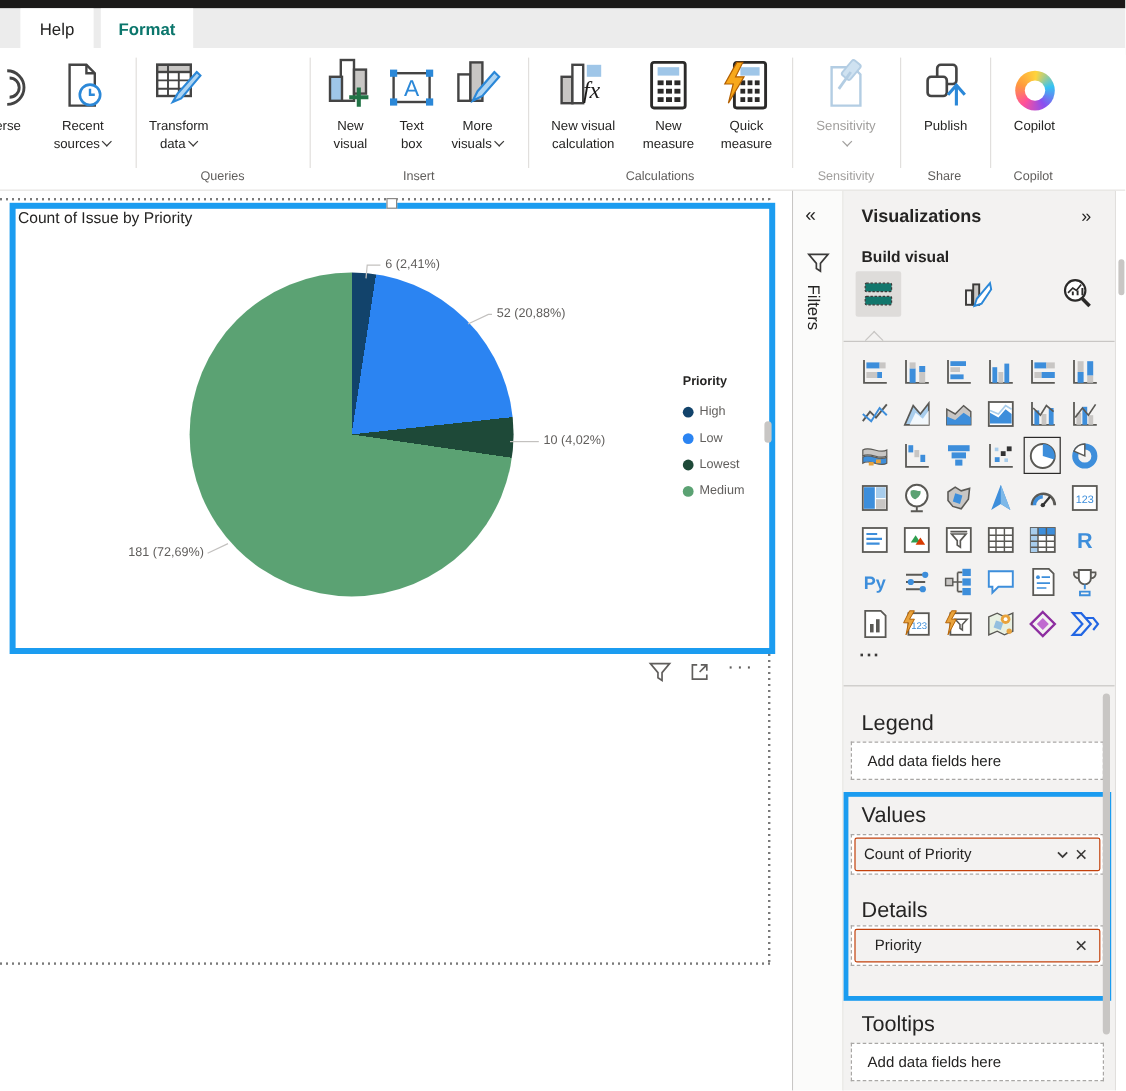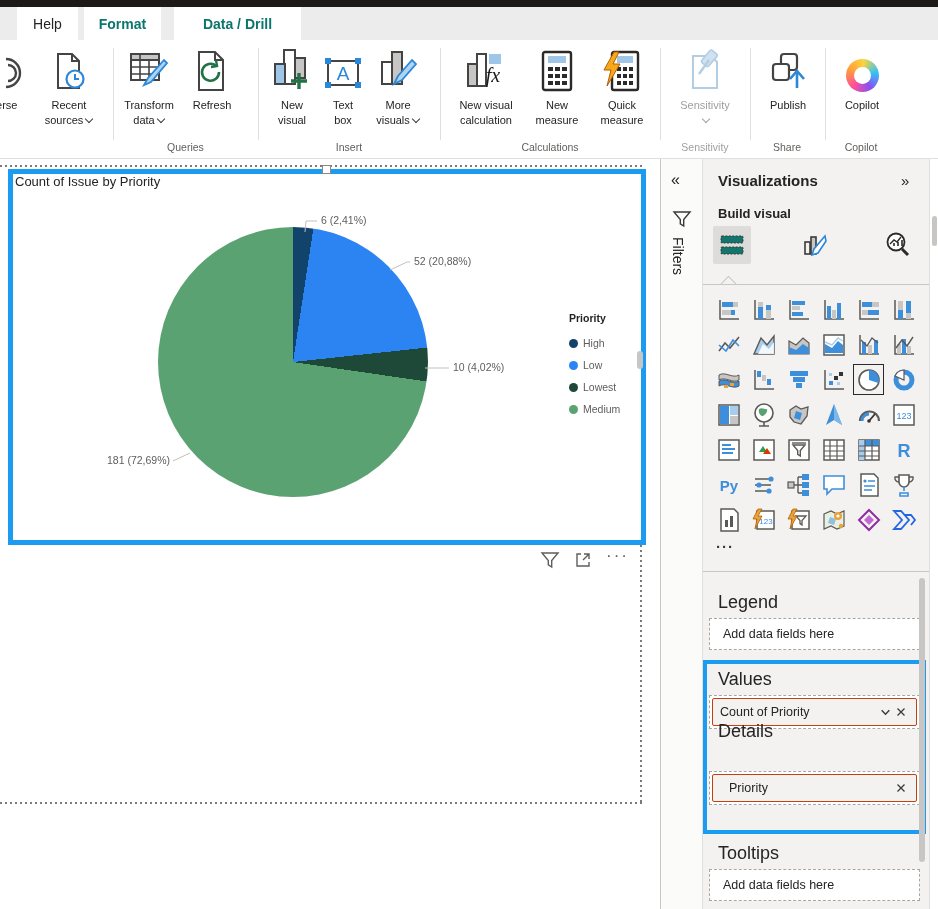--- a/index.html
+++ b/index.html
@@ -90,23 +90,20 @@
 
   <div id="titlebar" class="abs"></div>
 
   <div id="tabbar" class="abs">
     <div class="tab" style="left:17px;width:61px;">
         <span>Help</span>
       </div>
     <div class="tab ctx" style="left:84px;width:77px;">
         <span>Format</span>
       </div>
-    <div class="tab ctx" style="left:174px;width:127px;">
-        <span>Data / Drill</span>
-      </div>
   </div>
 
   <div id="ribbon" class="abs">
     <div class="rdiv" style="left:113px"></div>
     <div class="rdiv" style="left:258px"></div>
     <div class="rdiv" style="left:440px"></div>
     <div class="rdiv" style="left:660px"></div>
     <div class="rdiv" style="left:750px"></div>
     <div class="rdiv" style="left:825px"></div>
 
@@ -139,31 +136,20 @@
             <rect x="3" y="4" width="28" height="26" fill="#fff" stroke="#444" stroke-width="2"></rect>
             <rect x="3" y="4" width="28" height="6" fill="#c8c6c4" stroke="#444" stroke-width="2"></rect>
             <path d="M12 4 v26 M21 10 v20 M3 17 h28 M3 24 h28" stroke="#444" stroke-width="1.6"></path>
             <path d="M38 12 L22 30 l-4 7 7-3 16-19 z" fill="#aed4f2" stroke="#2b88d8" stroke-width="1.8" transform="translate(-2,-2)"></path>
           </svg>
       </div>
       <div><span>Transform</span></div>
       <div><span>data</span><span class="chev"></span></div>
     </div>
 
-    <div class="rbtn" style="left:182px;width:60px;">
-      <div class="ric">
-        <svg width="36" height="42" viewBox="0 0 36 42">
-            <path d="M5 2 h16 l8 8 v30 h-24 z" fill="#fff" stroke="#444" stroke-width="2"></path>
-            <path d="M21 2 v8 h8" fill="none" stroke="#444" stroke-width="2"></path>
-            <path d="M25 22 a8.5 8.5 0 1 1 -3 -6.2" fill="none" stroke="#217346" stroke-width="2.6"></path>
-            <path d="M22 10 l1 6 -6 1" fill="none" stroke="#217346" stroke-width="2.4"></path>
-          </svg>
-      </div>
-      <div><span>Refresh</span></div>
-    </div>
 
     <div class="rbtn" style="left:264px;width:56px;">
       <div class="ric">
         <svg width="40" height="44" viewBox="0 0 40 44">
             <rect x="12" y="2" width="11" height="34" fill="#fff" stroke="#444" stroke-width="2"></rect>
             <rect x="3" y="16" width="10" height="20" fill="#9fc6e8" stroke="#444" stroke-width="2"></rect>
             <rect x="23" y="10" width="10" height="20" fill="#c8c6c4" stroke="#444" stroke-width="2"></rect>
             <path d="M27 25 v16 M19 33 h16" stroke="#217346" stroke-width="3.4"></path>
           </svg>
       </div>
@@ -721,21 +707,21 @@
             </span>
           <span class="pill-ic">
               <svg width="10" height="10" viewBox="0 0 10 10">
                 <path d="M1.5 1.5 L8.5 8.5 M8.5 1.5 L1.5 8.5" stroke="#3b3a39" stroke-width="1.3"></path>
               </svg>
             </span>
         </div>
       </div>
     </div>
 
-    <div class="well-label abs" style="top:562px;">Details</div>
+    <div class="well-label abs" style="top:589px;">Details</div>
     <div class="pill-outer abs" style="top:612px;">
       <div class="pill">
         <div class="pill-row" style="padding-left:16px;">
           <span class="grow">Priority</span>
           <span class="pill-ic">
               <svg width="10" height="10" viewBox="0 0 10 10">
                 <path d="M1.5 1.5 L8.5 8.5 M8.5 1.5 L1.5 8.5" stroke="#3b3a39" stroke-width="1.3"></path>
               </svg>
             </span>
         </div>

